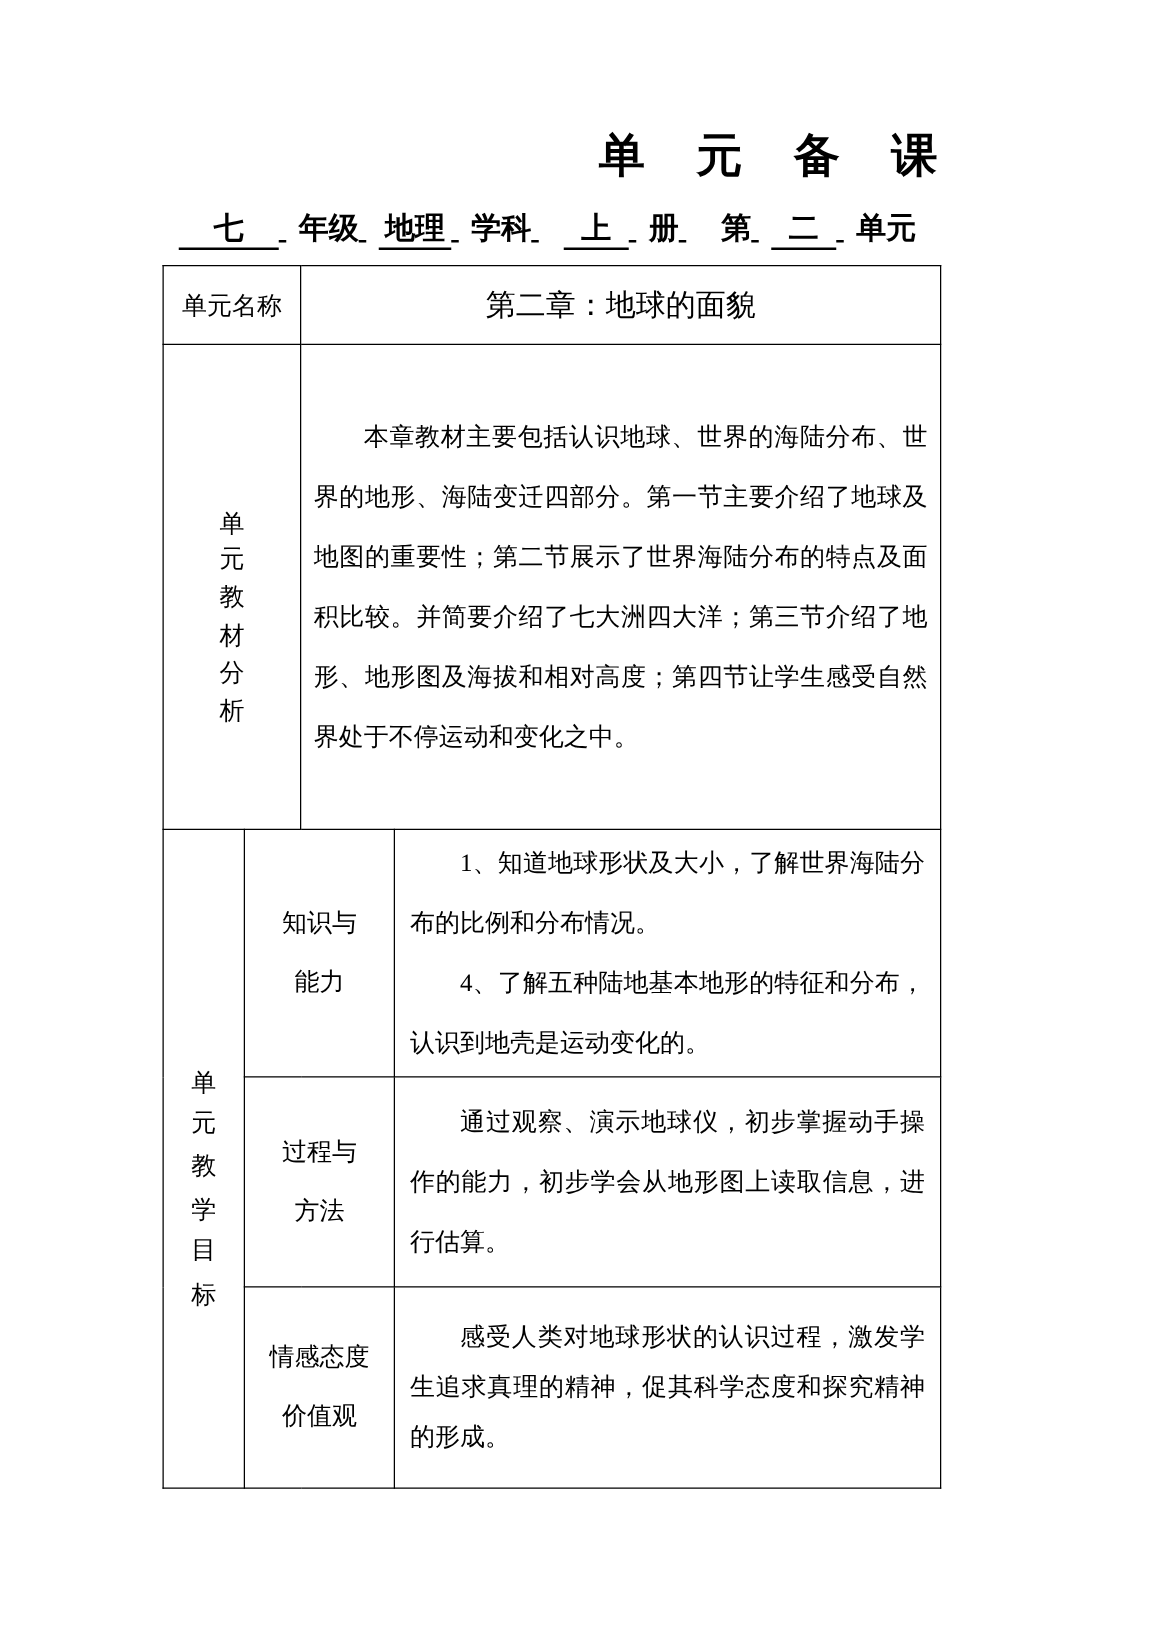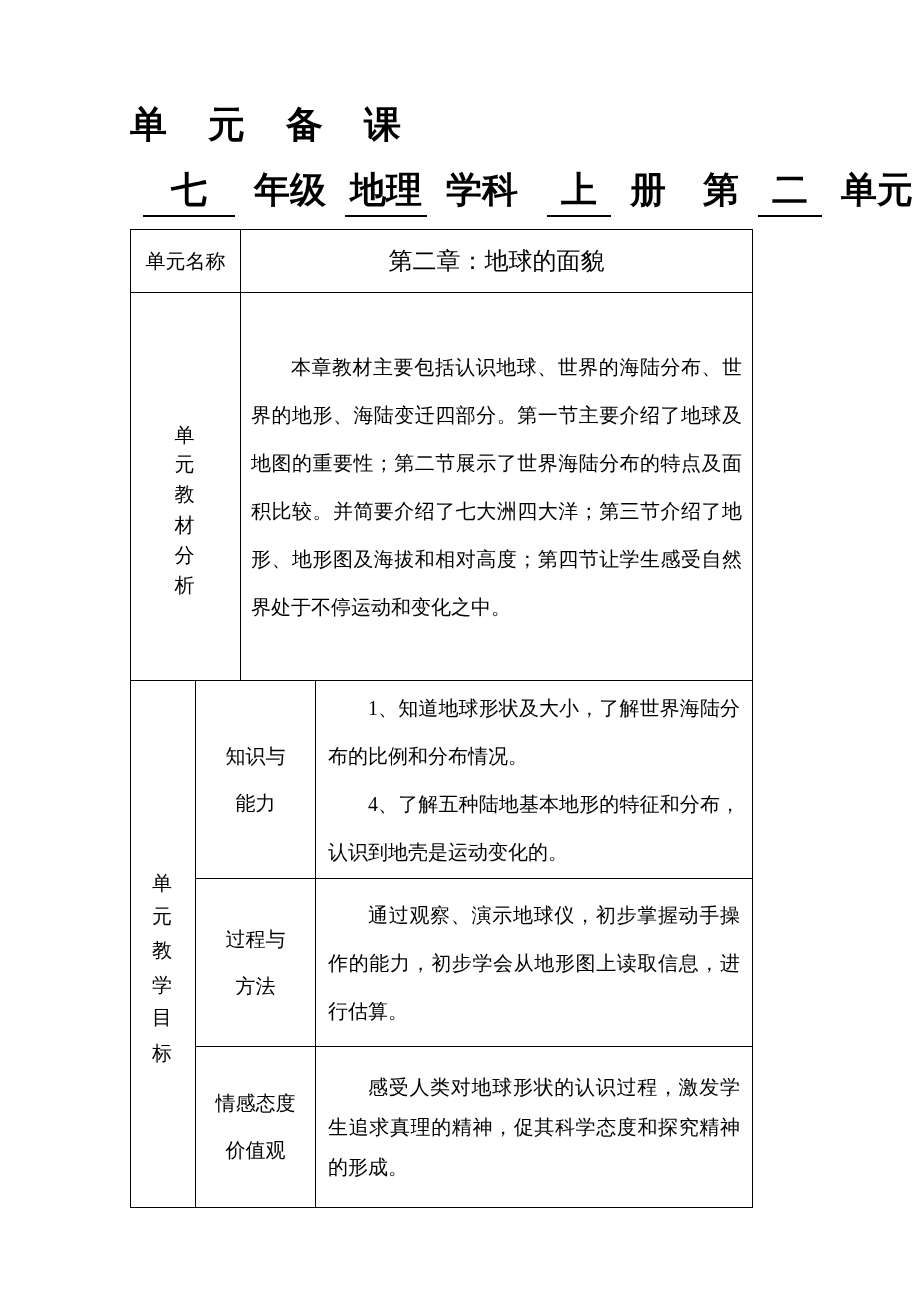--- a/index.html
+++ b/index.html
@@ -6,27 +6,28 @@
   body{
     width:920px;height:1302px;
     font-family:"Liberation Serif","DejaVu Serif",serif;
     color:#000;
     overflow:hidden;
   }
   .doc{padding-top:100px;}
   .title{
     width:622px;margin:0 0 0 130px;
     font-size:37px;font-weight:700;
-    text-align:left;letter-spacing:2px;
+    text-align:right;letter-spacing:2px;
     white-space:pre;
   }
   .subtitle{
     margin:16px 0 12px 143px;
-    font-size:36px;font-weight:700;
+    font-size:24px;font-weight:700;
     white-space:nowrap;
+    text-decoration:underline;
   }
   .seg{display:inline-block;}
   .u{border-bottom:2px solid #000;}
   .uw{padding:0 28px;}   
   .um{padding:0 14px;}   
   .us{padding:0 5px;}    
   .mlA{margin-left:10px;}
   .mlB{margin-left:20px;}
   .mlC{margin-left:28px;}
   .t{

